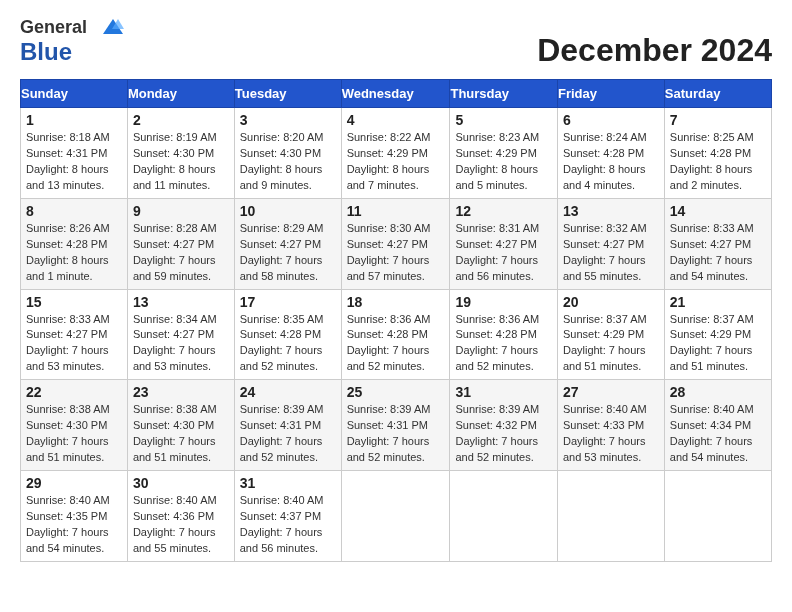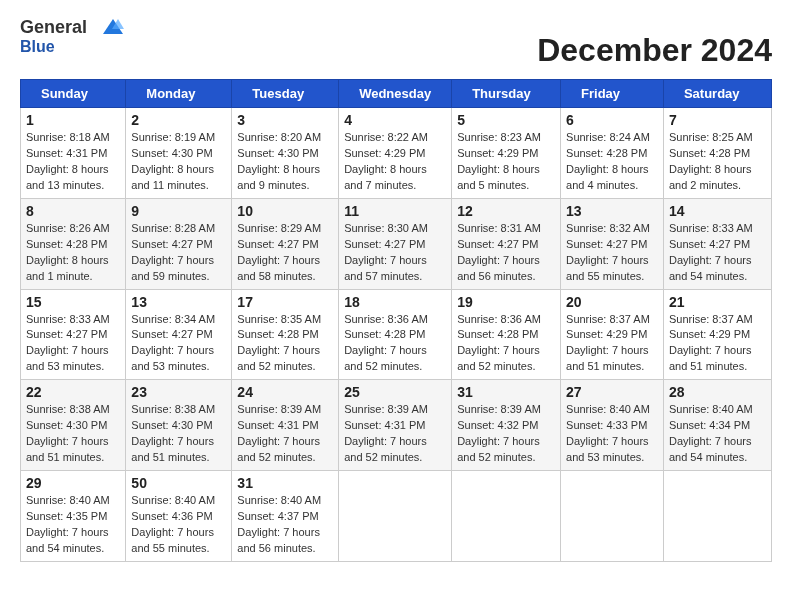--- a/index.html
+++ b/index.html
@@ -25,21 +25,21 @@
       display: flex;
       align-items: flex-end;
       gap: 13px;
     }
     .logo-general {
       font-size: 18px;
       font-weight: bold;
       color: #333;
     }
     .logo-blue {
-      font-size: 16px;
+      font-size: 24px;
       font-weight: bold;
       color: #2255aa;
     }
     .logo-icon {
       width: 22px;
       height: 22px;
       margin-left: 2px;
     }
     .title-block {
       text-align: right;
@@ -55,21 +55,21 @@
       color: #444;
     }
     .calendar {
       width: 100%;
       border-collapse: collapse;
       font-size: 11px;
     }
     .calendar th {
       background: #2255cc;
       color: #fff;
-      padding: 6px 20px;
+      padding: 6px 0;
       text-align: left;
       font-size: 13px;
       font-weight: bold;
       border: 1px solid #1a44aa;
     }
     .calendar td {
       border: 1px solid #ccc;
       vertical-align: top;
       padding: 4px 5px;
       width: 113px;
@@ -362,21 +362,21 @@
       <tr>
         <td>
         <span class="day-number">29</span>
         <div class="day-info">
           <span>Sunrise: 8:40 AM</span><br>
           <span>Sunset: 4:35 PM</span><br>
           <span>Daylight: 7 hours and 54 minutes.</span>
         </div>
       </td>
         <td>
-        <span class="day-number">50</span>
+        <span class="day-number">30</span>
         <div class="day-info">
           <span>Sunrise: 8:40 AM</span><br>
           <span>Sunset: 4:36 PM</span><br>
           <span>Daylight: 7 hours and 55 minutes.</span>
         </div>
       </td>
         <td>
         <span class="day-number">31</span>
         <div class="day-info">
           <span>Sunrise: 8:40 AM</span><br>

